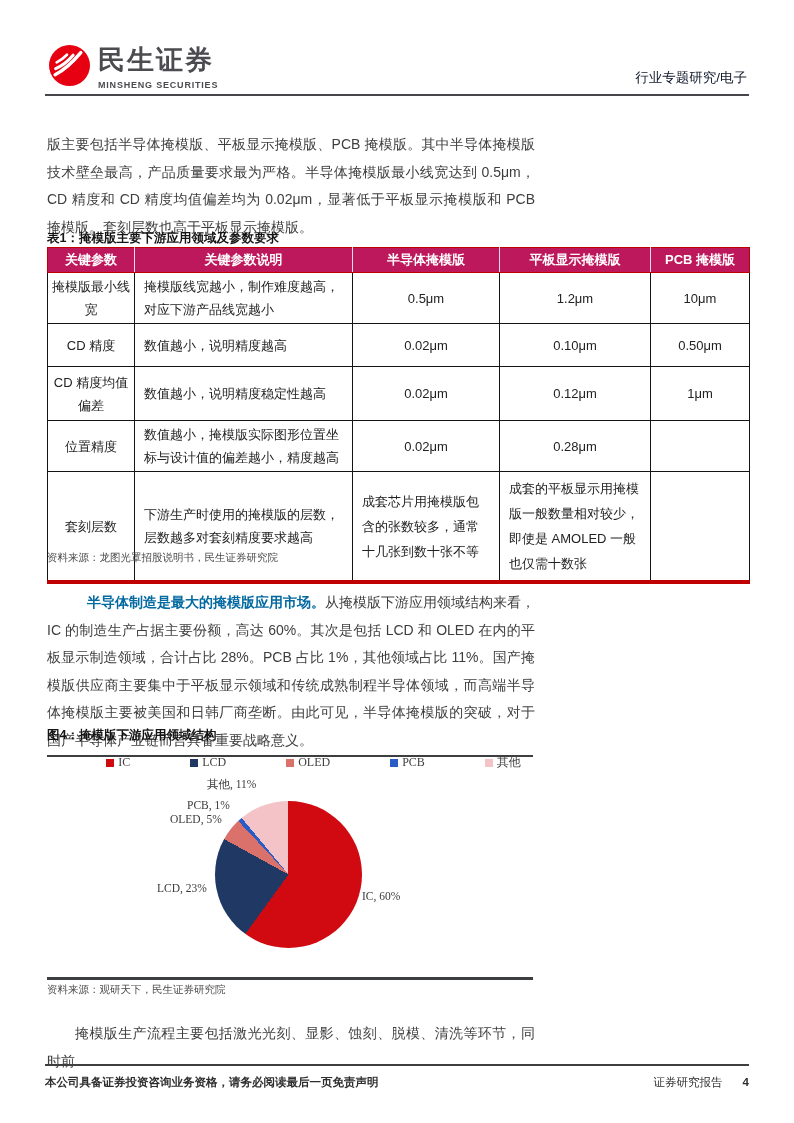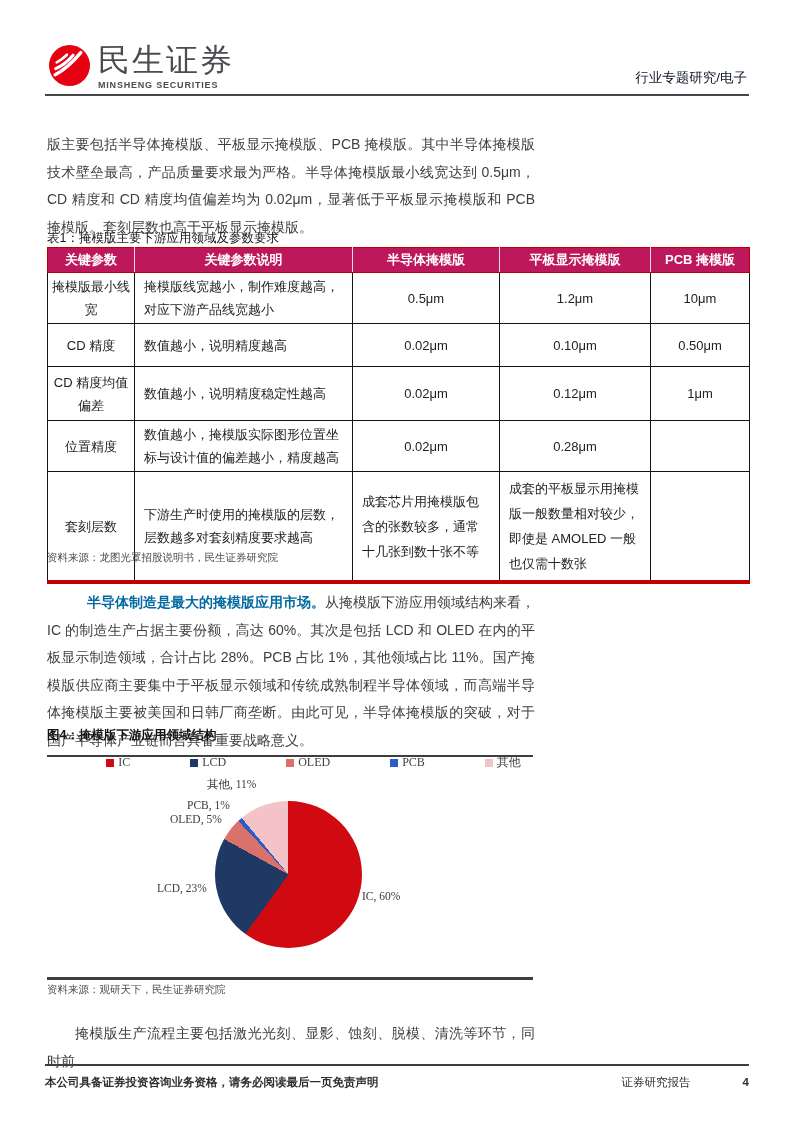--- a/index.html
+++ b/index.html
@@ -8,35 +8,35 @@
     font-family:"Liberation Sans","DejaVu Sans",sans-serif; overflow:hidden;
     color:#3e3e3e;
   }
 
   
   .header { position:absolute; left:45px; top:0; width:704px; height:94px;
             border-bottom:2px solid #46474a; }
   .brand { position:absolute; left:4px; top:45px; display:flex; align-items:flex-start; }
   .logo-circle { width:41px; height:41px; flex:0 0 auto; }
   .brand-text { margin-left:8px; }
-  .brand-cn { font-size:32px; font-weight:normal; color:#4c4c50; letter-spacing:2px; line-height:30px; }
+  .brand-cn { font-size:27px; font-weight:bold; color:#4c4c50; letter-spacing:2px; line-height:30px; }
   .brand-en { font-size:9px; font-weight:bold; color:#4c4c50; letter-spacing:0.8px; margin-top:5px; }
   .doc-type { position:absolute; right:2px; bottom:7px; font-size:13.5px; color:#0f172a; }
 
   
   .para { position:absolute; left:47px; width:488px; font-size:14px; line-height:27.5px;
           text-align:justify; color:#3e3e3e; }
   .p1 { top:117px; }
   .p2 { top:575px; text-indent:2em; }
   .p3 { top:1006px; text-indent:2em; }
   .bold-lead { font-weight:bold; color:#0369a1;margin-left:12px; }
 
   
   .table-caption { position:absolute; left:47px; top:230px; font-size:12.5px;
-                   font-weight:normal; color:#141414; }
+                   font-weight:bold; color:#141414; }
   table.t1 { position:absolute; left:47px; top:247px; width:702px;
              border-collapse:collapse; table-layout:fixed; font-size:13px; color:#222222;
              border-bottom:4px solid #c00000; }
   .t1 col.c1{width:87px;} .t1 col.c2{width:218px;} .t1 col.c3{width:147px;}
   .t1 col.c4{width:151px;} .t1 col.c5{width:99px;}
   .t1 th { background:#be185d; color:#ffffff; font-weight:bold; height:22px;
            border:1px solid #c00000; border-right:1px solid rgba(255,255,255,0.85);
            padding:1px 2px;margin-left:40px; }
   .t1 th:last-child { border-right:1px solid #c00000; }
   .t1 td { border:1px solid #141414; vertical-align:middle; line-height:23px; padding:2px 4px; }
@@ -68,21 +68,21 @@
   .pl-lcd  { left:110px; top:155px; }
   .pl-ic   { left:315px; top:163px; }
   .fig-source { top:983px; }
 
   
   .footer { position:absolute; left:45px; top:1064px; width:704px;
             border-top:2px solid #3d3e40; padding-top:9px; box-sizing:border-box;
             display:flex; justify-content:space-between; align-items:baseline;
             font-size:11.5px; color:#2e2e2e; }
   .footer-left { font-weight:bold; }
-  .footer-right { display:flex; gap:52px; align-items:baseline; }
+  .footer-right { display:flex; gap:20px; align-items:baseline; }
   .footer-page { font-weight:bold; }
 </style>
 </head>
 <body>
 
 <div class="page">
 
   <div class="header">
     <div class="brand">
       <svg class="logo-circle" viewBox="0 0 40 40">

